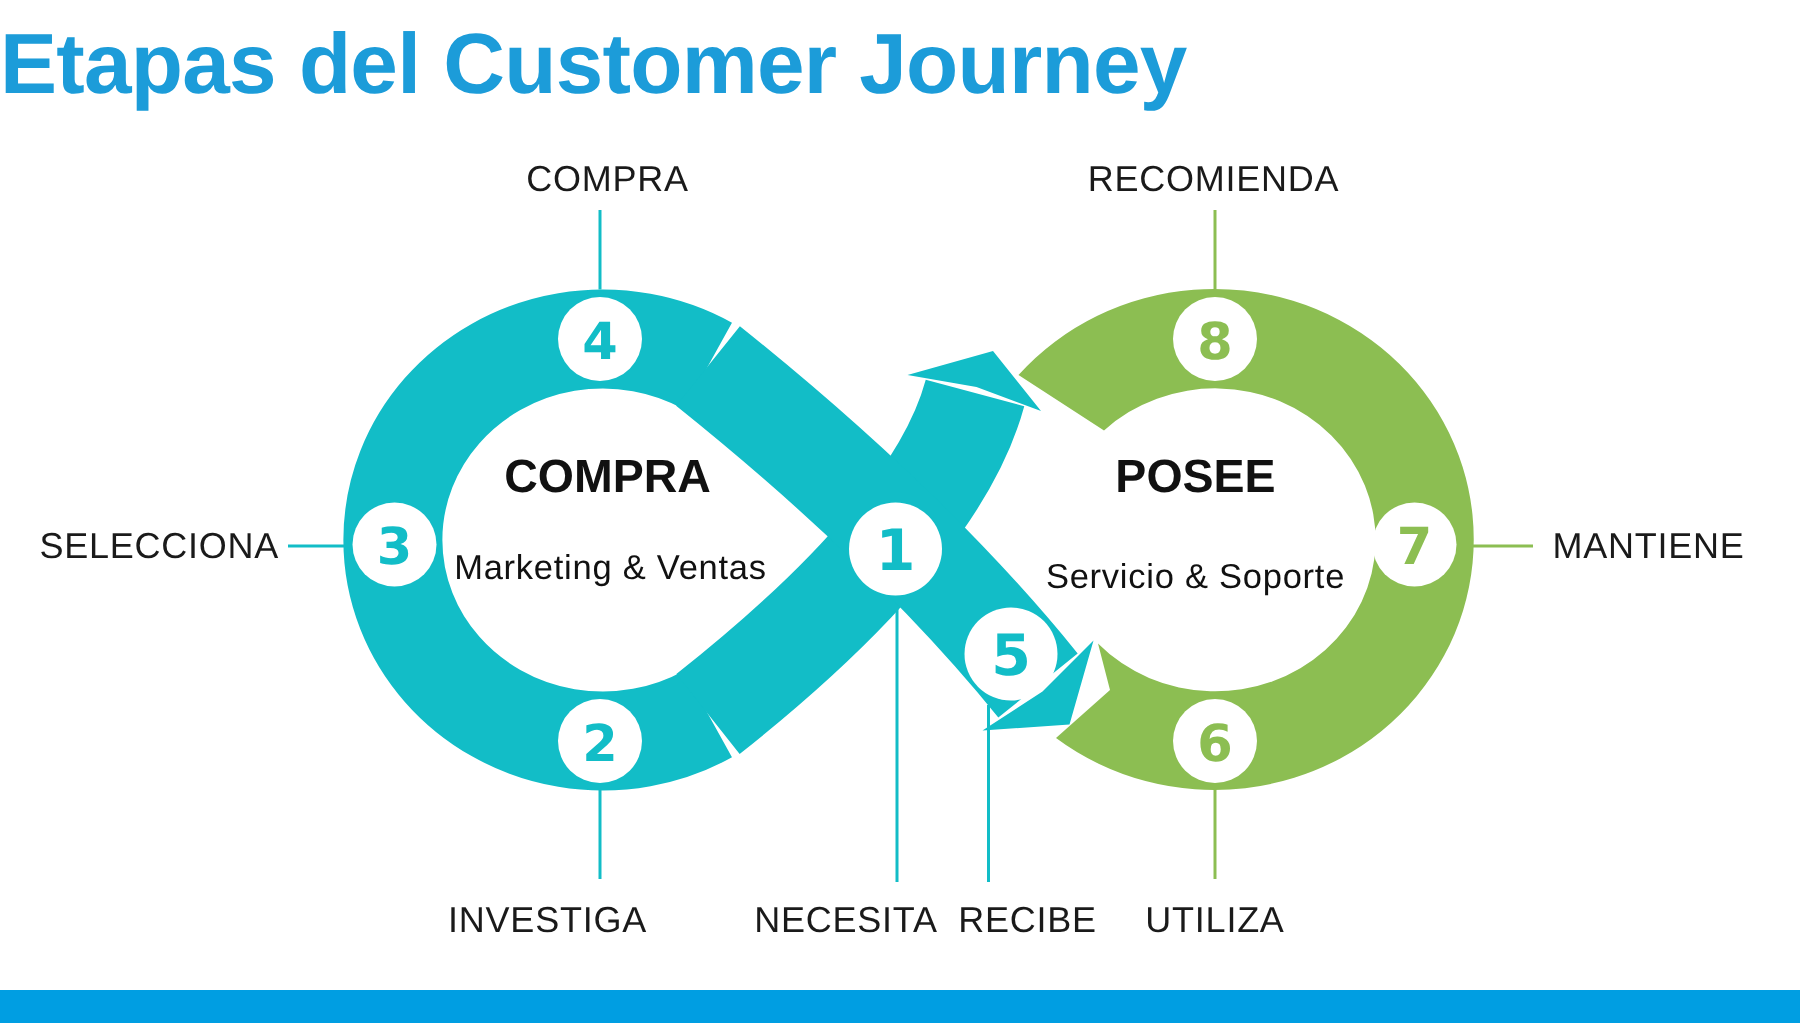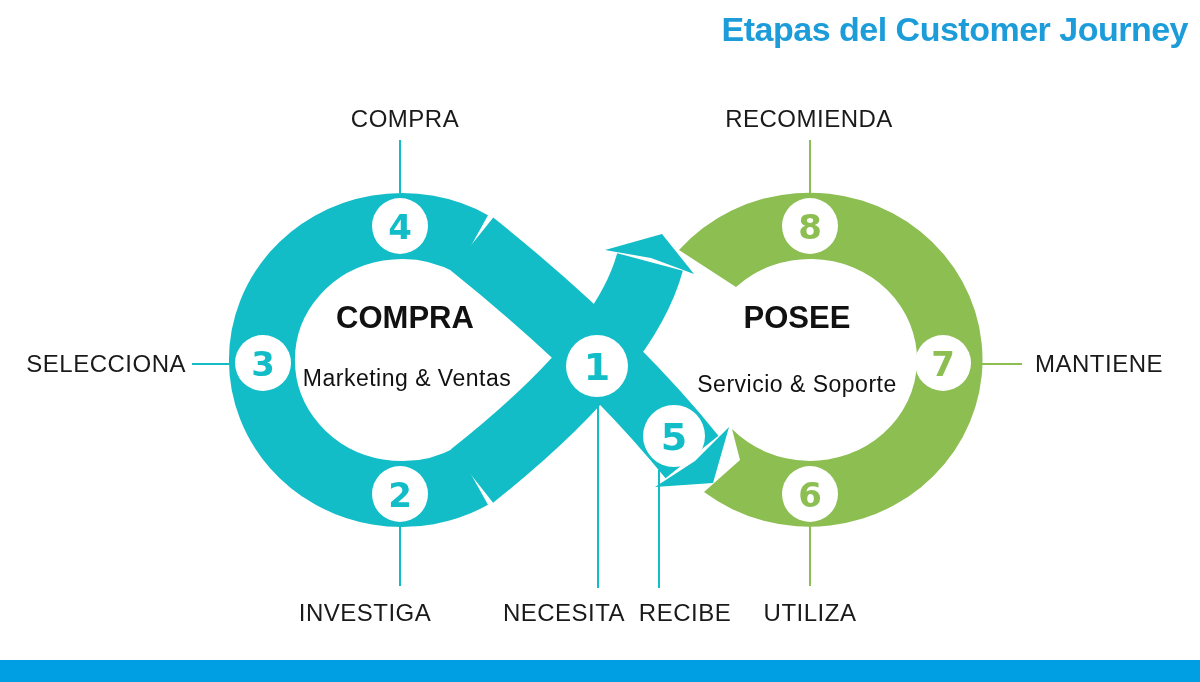--- a/index.html
+++ b/index.html
@@ -1,21 +1,21 @@
 <!DOCTYPE html>
 <html style="--title-color: #1c9cd9; --teal: #12bdc7; --green: #8cbe52; --bar-color: #009ee2; --label-color: #1a1a1a;"><head>
 <meta charset="utf-8">
 <style>
   html,body{margin:0;padding:0;background:#ffffff;}
   body{width:1200px;height:682px;position:relative;overflow:hidden;
        font-family:"Liberation Sans", sans-serif;}
   .stage{position:absolute;inset:0;}
   svg{position:absolute;left:0;top:0;}
   .page-title{position:absolute;left:0;top:10px;width:1188px;margin:0;
-      text-align:right;font-size:34px;font-weight:800;letter-spacing:-0.5px;
+      text-align:left;font-size:57px;font-weight:800;letter-spacing:-0.5px;
       color:var(--title-color);}
   .bottom-bar{position:absolute;left:0;top:660px;width:1200px;height:22px;
       background:var(--bar-color);}
   .teal-fill{fill:var(--teal);}
   .teal-stroke{stroke:var(--teal);fill:none;}
   .green-fill{fill:var(--green);}
   .green-stroke{stroke:var(--green);fill:none;}
   .band{stroke-width:68;}
   .ring{stroke-width:66;}
   .connector{stroke-width:2;}

